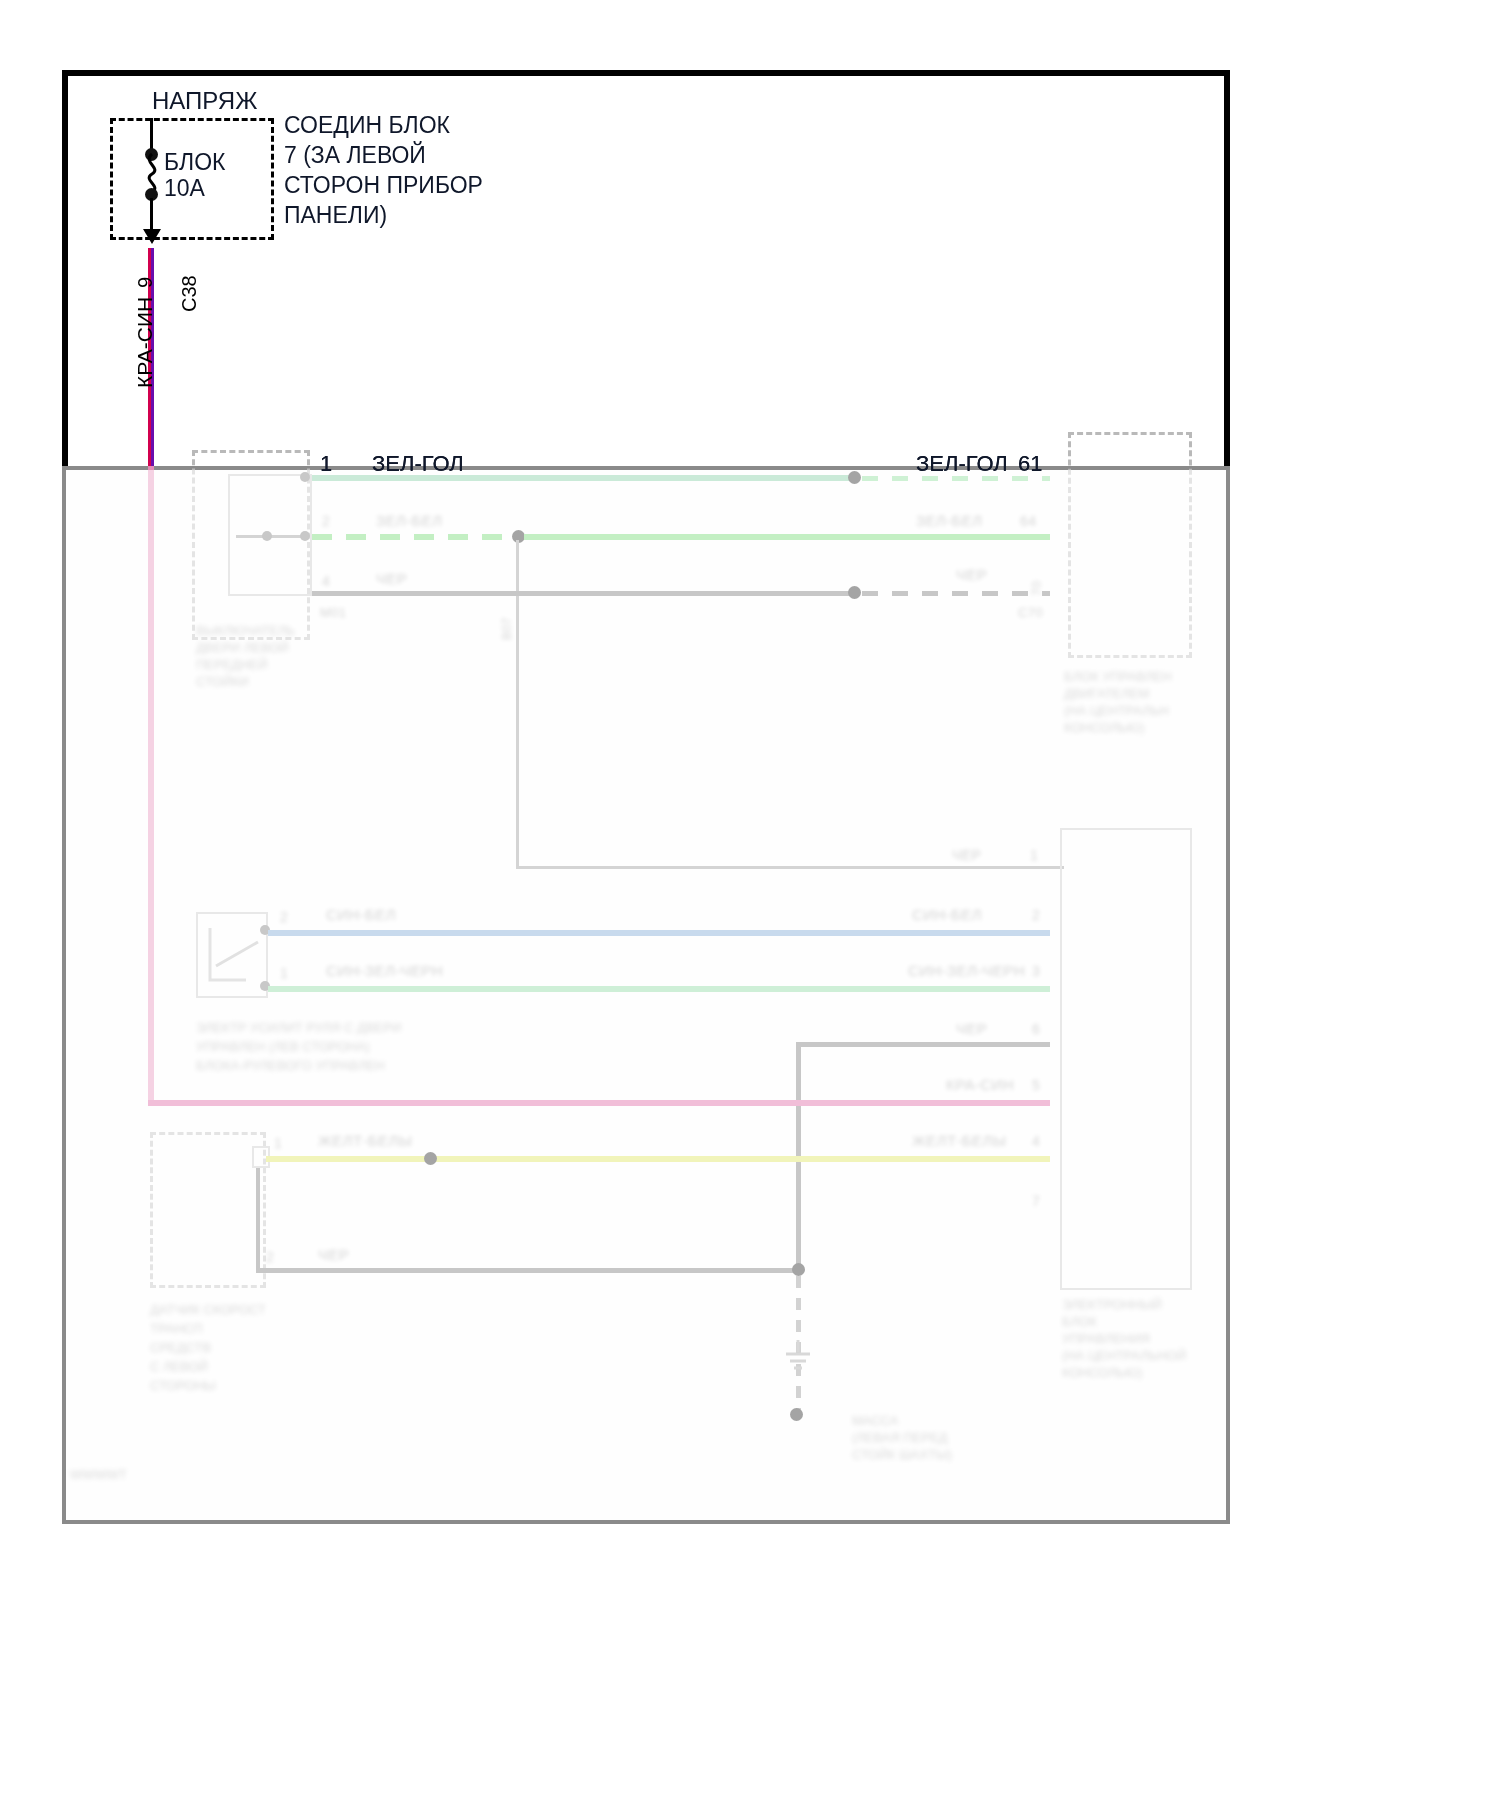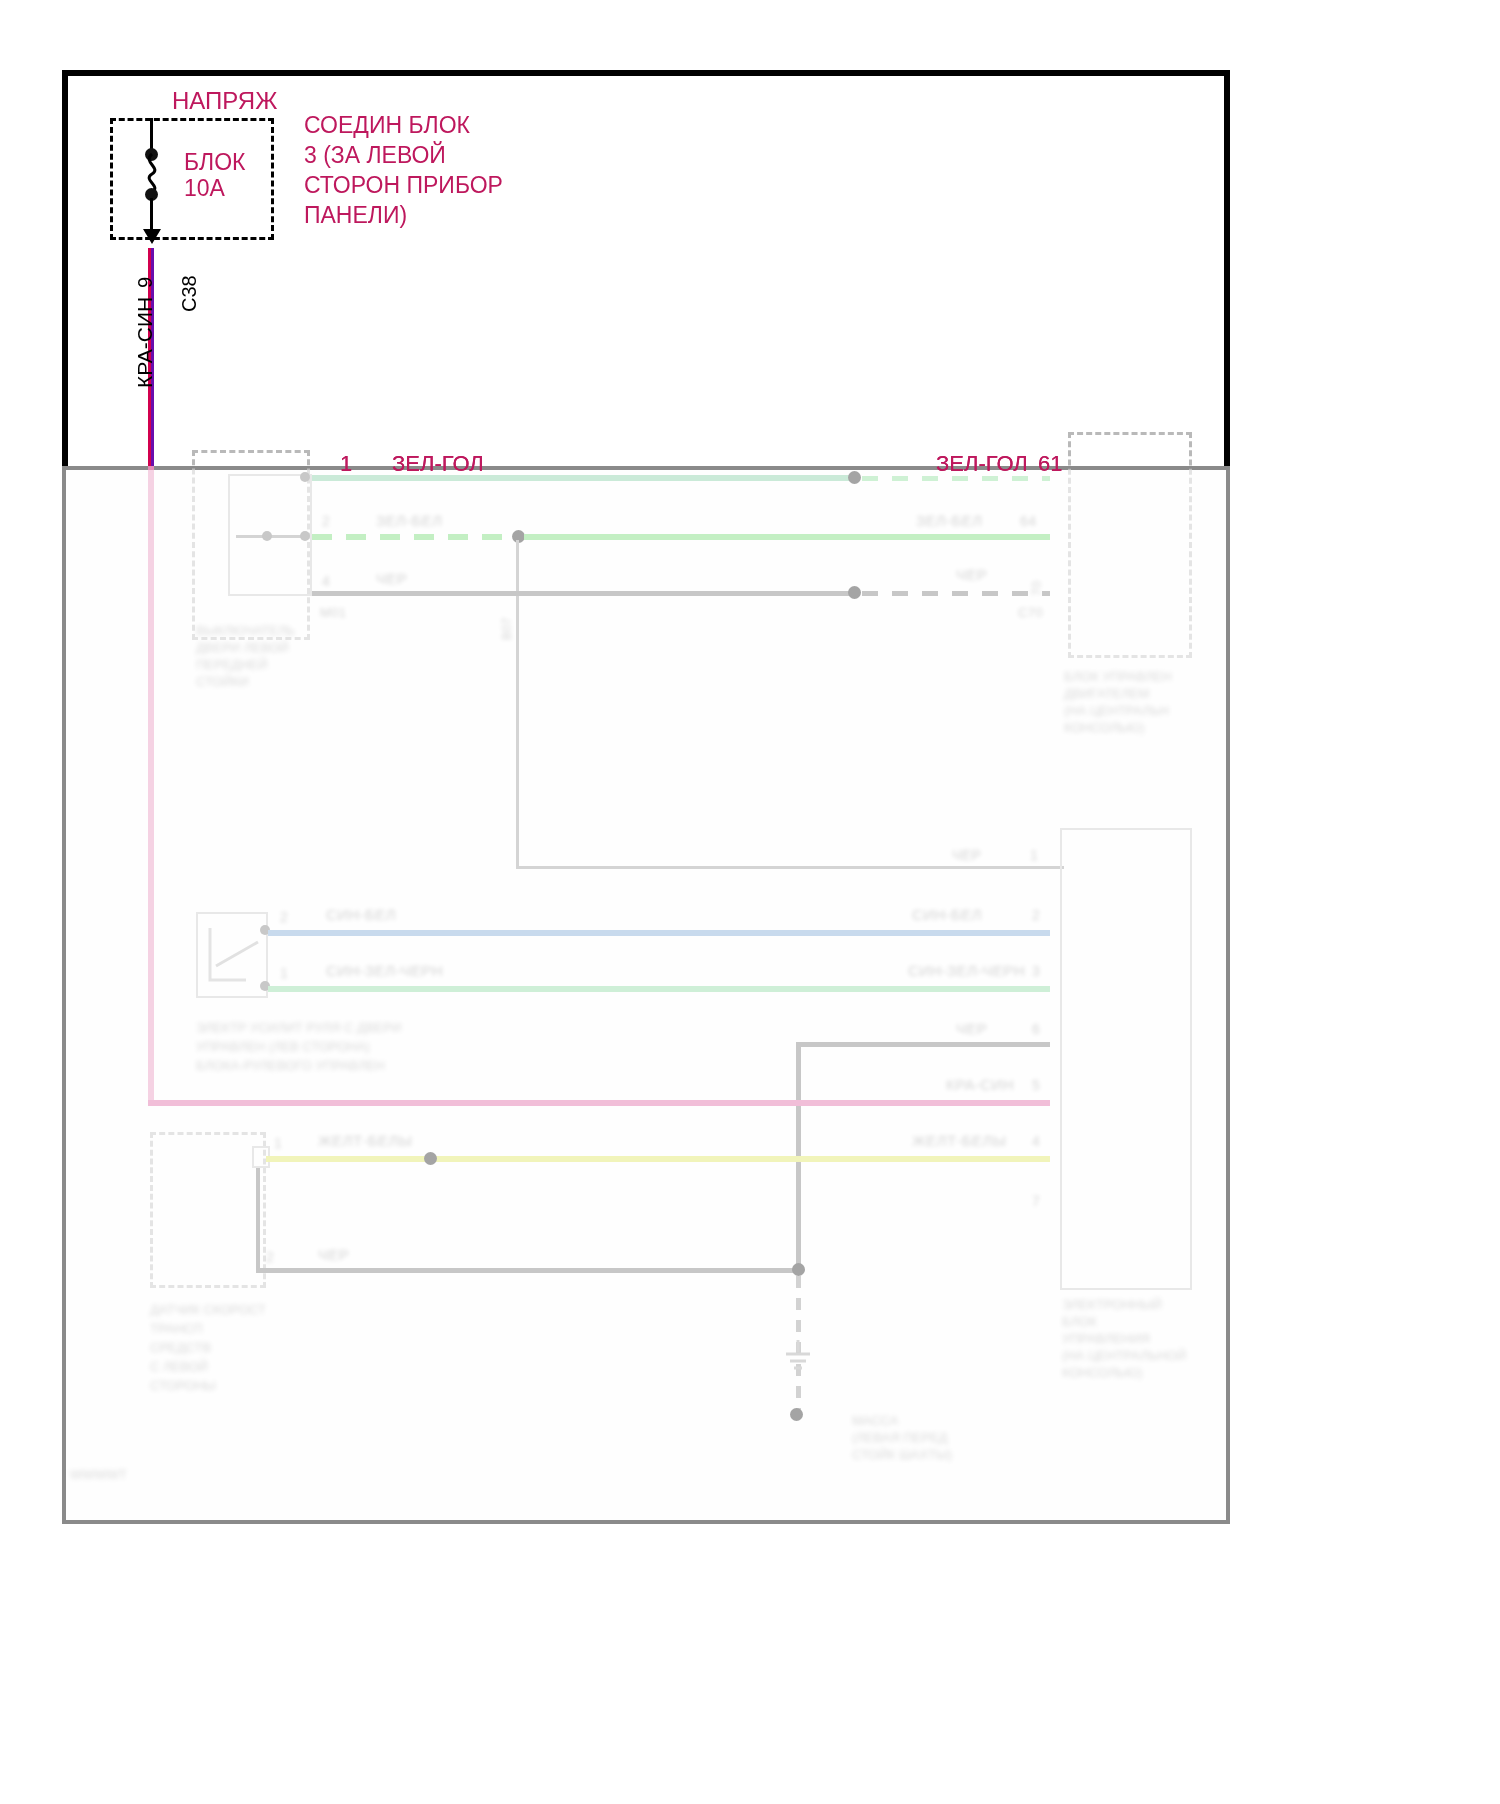--- a/index.html
+++ b/index.html
@@ -36,21 +36,21 @@
   #fade-veil{
     position:absolute;
     left:66px; top:470px;
     width:1160px; height:1050px;
     background:rgba(255,255,255,0.62);
     pointer-events:none;
     z-index:40;
   }
 
   
-  .lbl{position:absolute;white-space:pre;color:#be185d;font-size:21px;line-height:25px;margin-left:20px;}
+  .lbl{position:absolute;white-space:pre;color:#0f172a;font-size:21px;line-height:25px;}
   .lbl-sm{position:absolute;white-space:pre;color:#000;font-size:19px;line-height:22px;}
   .blur{
     position:absolute;white-space:pre;
     color:#8e8e8e;
     filter:blur(2.3px);
     font-size:14px;line-height:18px;
     letter-spacing:.4px;
   }
   .blur-strong{
     position:absolute;white-space:pre;
@@ -134,21 +134,21 @@
   <div class="wire-thin-v blk" style="left:150px;top:198px;height:38px;"></div>
 
   <svg style="position:absolute;left:140px;top:224px;" width="24" height="22">
     <path d="M12 20 L3 5 L21 5 Z" fill="#000"></path>
   </svg>
 
   <div class="lbl" style="left:164px;top:150px;font-size:23px;">БЛОК</div>
   <div class="lbl" style="left:164px;top:176px;font-size:23px;">10А</div>
 
   <div class="lbl" style="left:284px;top:110px;font-size:23px;line-height:30px;">СОЕДИН БЛОК
-3 (ЗА ЛЕВОЙ
+7 (ЗА ЛЕВОЙ
 СТОРОН ПРИБОР
 ПАНЕЛИ)</div>
 
   <div class="wire-v w-redblue" style="left:148px;top:248px;height:220px;width:6px;"></div>
 
   <div class="lbl-sm vtext" style="left:134px;top:288px;font-size:20px;">9</div>
 
   <div class="lbl-sm vtext" style="left:178px;top:312px;font-size:20px;">C38</div>
 
   <div class="lbl-sm vtext" style="left:134px;top:388px;font-size:21px;">КРА-СИН</div>

